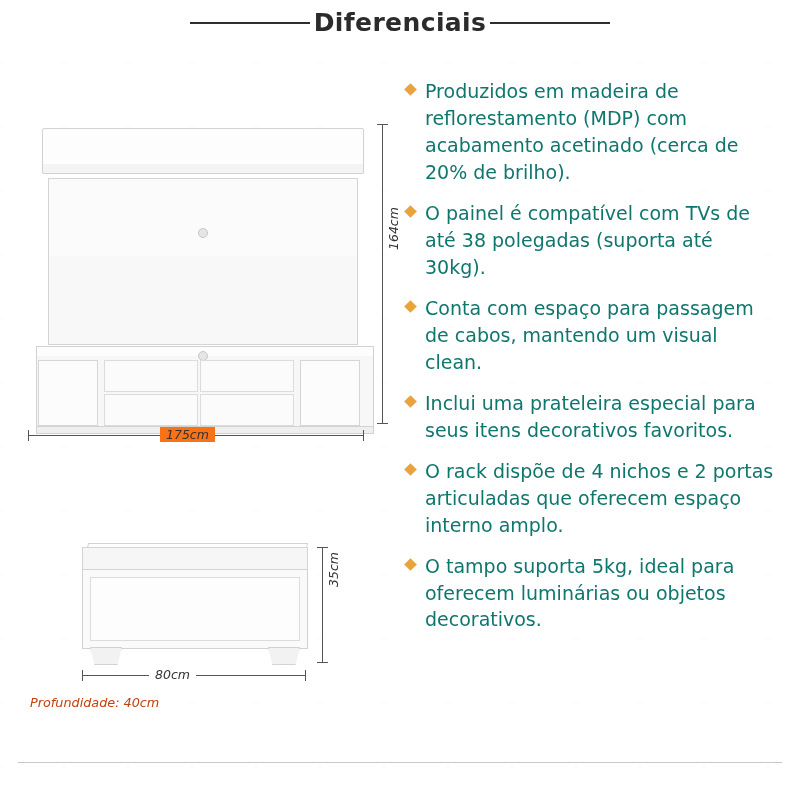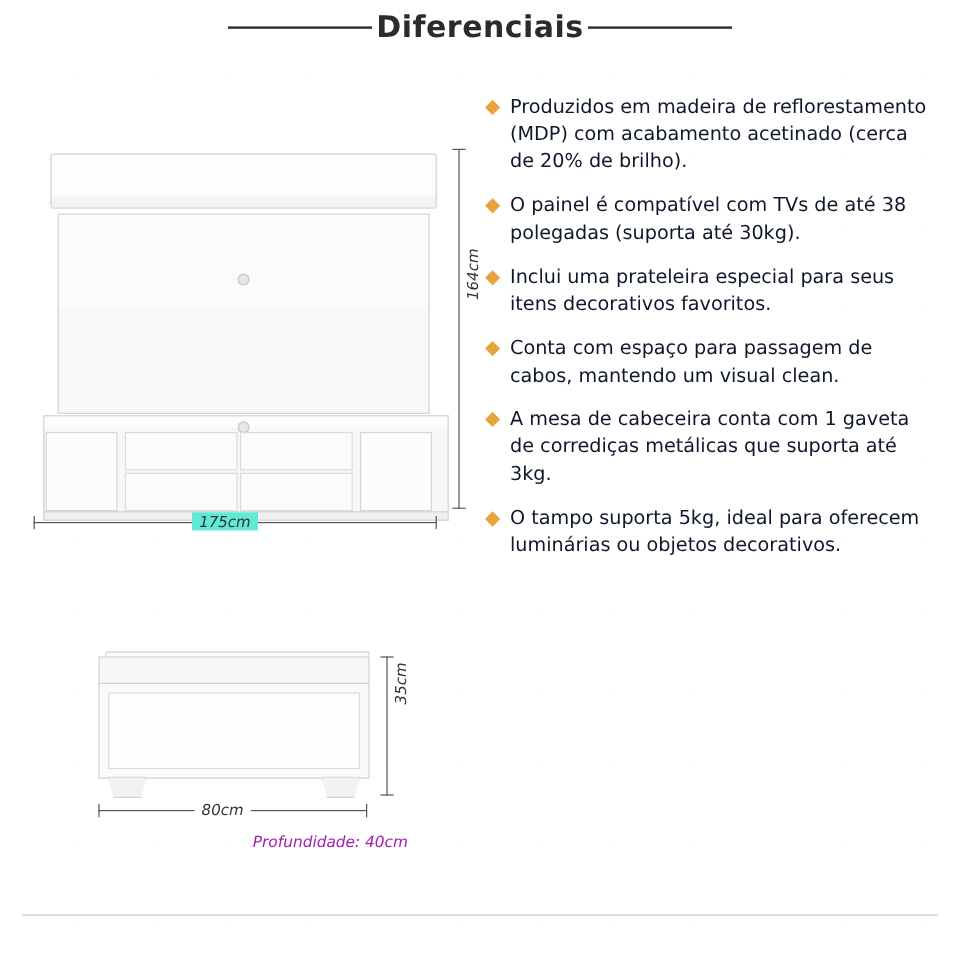--- a/index.html
+++ b/index.html
@@ -74,23 +74,23 @@
   .bullet .marker {
     flex: 0 0 auto;
     width: 9px;
     height: 9px;
     background: #e8a33d;
     transform: rotate(45deg);
     margin-top: 7px;
     margin-right: 10px;
   }
   .bullet .text {
-    font-size: 16px;
+    font-size: 19px;
     line-height: 1.42;
-    color: #0f172a;
+    color: #0f766e;
   }
 
   
   .footer-rule {
     position: absolute;
     left: 18px;
     top: 762px;
     width: 764px;
     height: 1px;
     background: #c9c9c9;
@@ -281,21 +281,21 @@
     width: 1px;
     height: 11px;
     background: #555;
   }
   .dim-h::before { left: 0; }
   .dim-h::after  { right: 0; }
   .dim-h-label {
     position: absolute;
     left: 140px;
     top: 317px;
-    background: #5eead4;
+    background: #f97316;
     padding: 0 6px;
     font-size: 12.5px;
     font-style: italic;
     color: #333;
   }
 
   .depth-label {
     position: absolute;
     width: 370px;
     left: 0;
@@ -405,37 +405,37 @@
     position: absolute;
     top: -5px;
     width: 1px;
     height: 11px;
     background: #555;
   }
   .stand-dim-h::before { left: 0; }
   .stand-dim-h::after  { right: 0; }
   .stand-dim-h-label {
     position: absolute;
-    left: 102px;
+    left: 89px;
     top: 132px;
     background: #ffffff;
     padding: 0 6px;
     font-size: 12.5px;
     font-style: italic;
     color: #333;
   }
   .stand-depth-label {
     position: absolute;
     left: -30px;
     top: 160px;
     width: 310px;
-    text-align: right;
+    text-align: left;
     font-size: 12.8px;
     font-style: italic;
-    color: #a21caf;
+    color: #c2410c;
   }
 </style>
 </head>
 <body>
 
 <div class="bg-pattern"></div>
 
 <div class="page">
 
   <div class="header">
@@ -492,29 +492,29 @@
     <div class="bullet">
       <span class="marker"></span>
       <span class="text">Produzidos em madeira de reflorestamento (MDP) com acabamento acetinado (cerca de 20% de brilho).</span>
     </div>
     <div class="bullet">
       <span class="marker"></span>
       <span class="text">O painel é compatível com TVs de até 38 polegadas (suporta até 30kg).</span>
     </div>
     <div class="bullet">
       <span class="marker"></span>
-      <span class="text">Inclui uma prateleira especial para seus itens decorativos favoritos.</span>
+      <span class="text">Conta com espaço para passagem de cabos, mantendo um visual clean.</span>
     </div>
     <div class="bullet">
       <span class="marker"></span>
-      <span class="text">Conta com espaço para passagem de cabos, mantendo um visual clean.</span>
+      <span class="text">Inclui uma prateleira especial para seus itens decorativos favoritos.</span>
     </div>
     <div class="bullet">
       <span class="marker"></span>
-      <span class="text">A mesa de cabeceira conta com 1 gaveta de corrediças metálicas que suporta até 3kg.</span>
+      <span class="text">O rack dispõe de 4 nichos e 2 portas articuladas que oferecem espaço interno amplo.</span>
     </div>
     <div class="bullet">
       <span class="marker"></span>
       <span class="text">O tampo suporta 5kg, ideal para oferecem luminárias ou objetos decorativos.</span>
     </div>
   </div>
 
   <div class="footer-rule"></div>
 
 </div>

